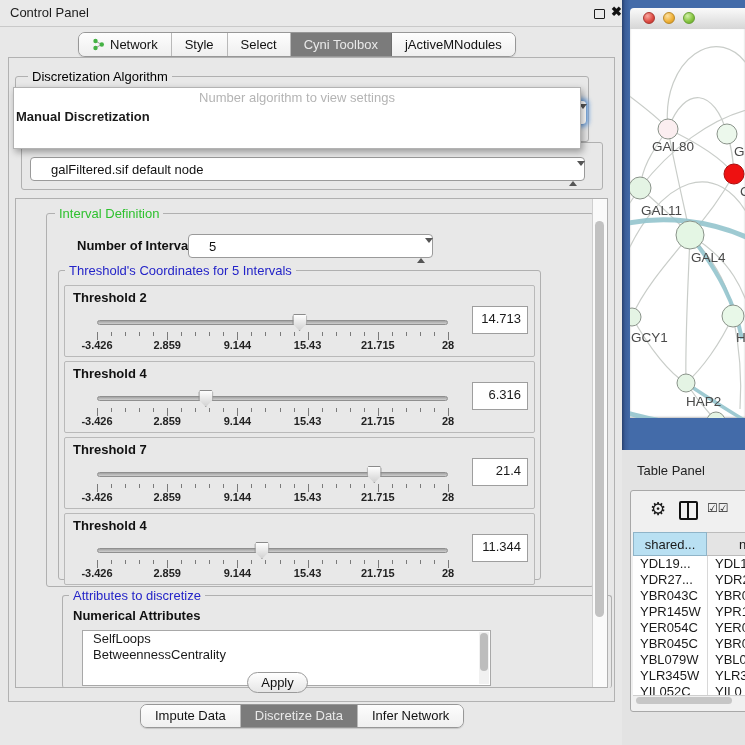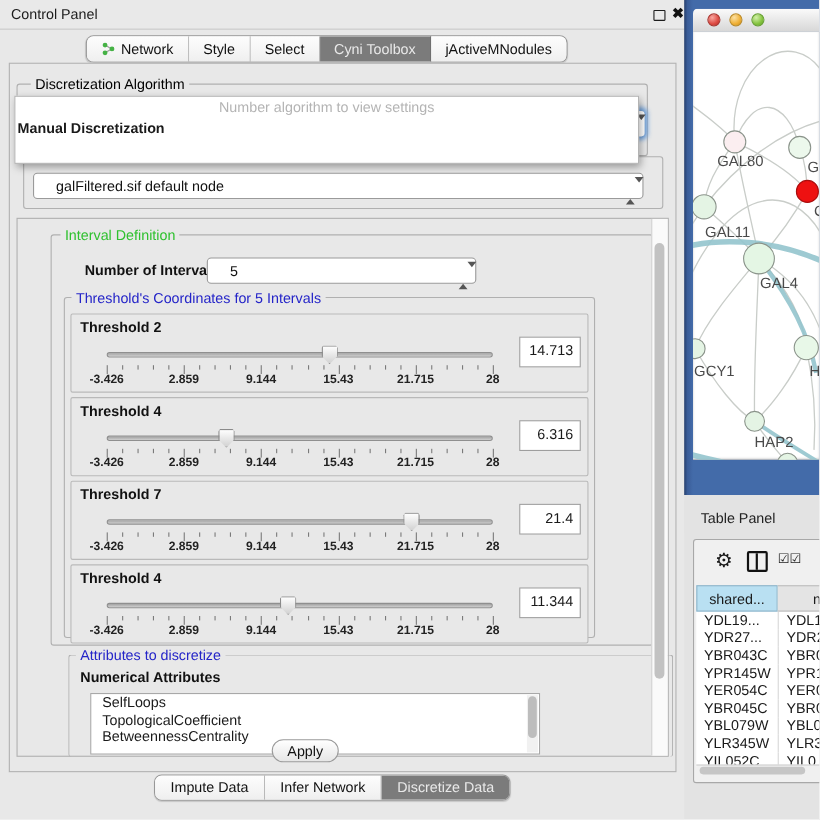--- a/index.html
+++ b/index.html
@@ -379,41 +379,40 @@
               </div>
           </div>
         </div>
 
         <div class="group" style="left:30px;top:396px;width:548px;height:92px;border-bottom:none;margin-left:16px;">
           <span class="group-title blue" style="left:6px;">Attributes to discretize</span>
           <span style="position:absolute;left:10px;top:12px;font-size:13px;font-weight:bold;color:#111;">Numerical Attributes</span>
           <div class="attr-list">
             <div id="attr-items">
                 <div class="attr-item">SelfLoops</div>
-                <div class="attr-item">TopologicalCoefficient</div>
                 <div class="attr-item">BetweennessCentrality</div>
               </div>
             <div class="attr-scroll">
                 <div class="attr-thumb"></div>
               </div>
           </div>
         </div>
 
         <div class="v-scrollbar">
             <div class="v-thumb"></div>
           </div>
       </div>
 
       <button class="apply-btn">Apply</button>
     </div>
 
     <div class="bottom-tabs">
       <div class="btab">Impute Data</div>
+      <div class="btab selected">Discretize Data</div>
       <div class="btab">Infer Network</div>
-      <div class="btab selected">Discretize Data</div>
     </div>
   </section>
 
   <section class="net-window">
     <div class="net-titlebar">
       <span class="light red"></span>
       <span class="light yellow"></span>
       <span class="light green"></span>
     </div>
     <svg id="net-canvas" class="net-canvas" viewBox="0 0 115 389">

